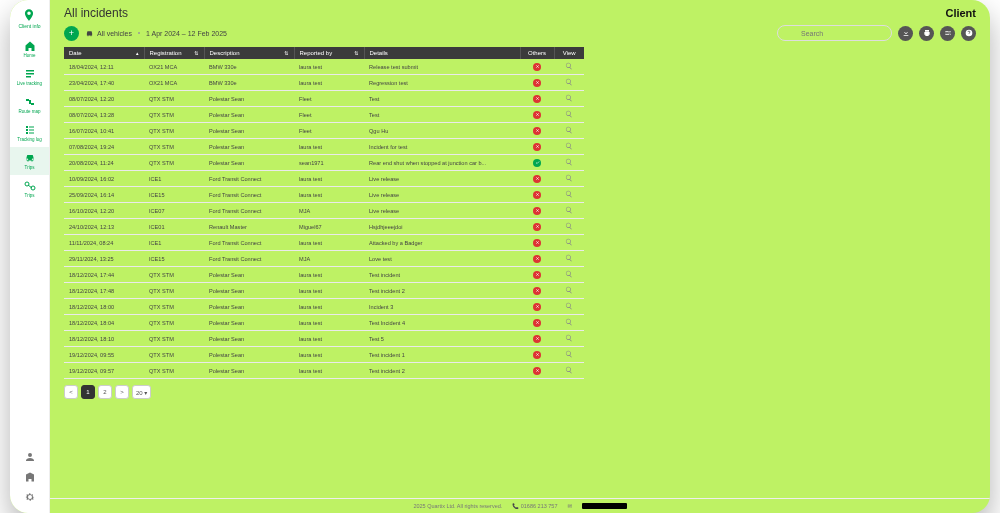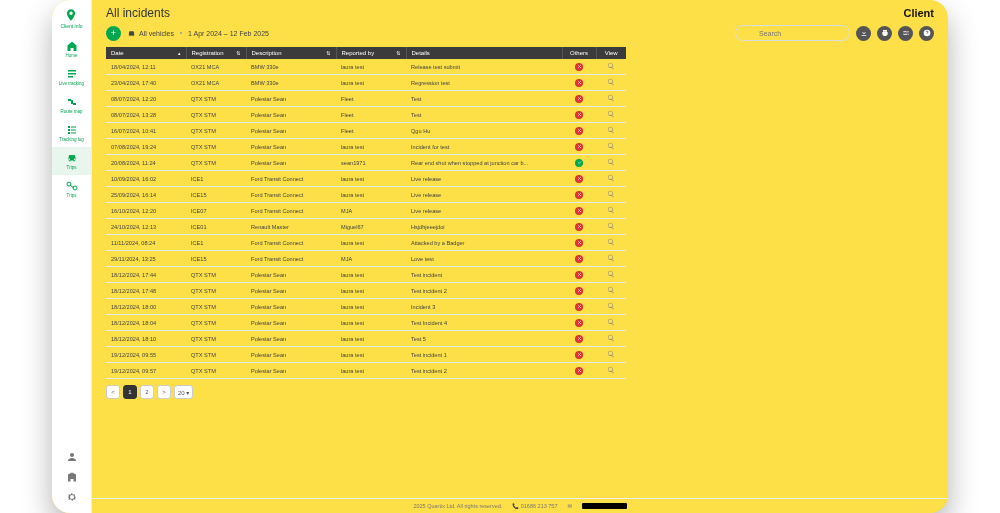--- a/index.html
+++ b/index.html
@@ -1,17 +1,17 @@
 <!DOCTYPE html>
 <html><head>
 <meta charset="utf-8">
 <style>
 * { box-sizing:border-box; margin:0; padding:0; font-family:Arial,sans-serif; }
 body { background:#fff; }
-.frame { width:896px; height:513px; margin:0 auto; background:#fde047; border-radius:18px; box-shadow:0 14px 30px rgba(0,0,0,0.30); overflow:hidden; position:relative; display:flex; }
+.frame { width:980px; height:513px; margin:0 auto; background:#bef264; border-radius:18px; box-shadow:0 14px 30px rgba(0,0,0,0.30); overflow:hidden; position:relative; display:flex; }
 .sidebar { width:40px; background:#fff; border-right:1px solid #eee; display:flex; flex-direction:column; align-items:center; padding-top:8px; }
 .client-info { display:flex; flex-direction:column; align-items:center; gap:1px; margin-bottom:6px; cursor:pointer; }
 .client-info svg { width:18px; height:14px; fill:#00a650; }
 .client-info span { font-size:5px; color:#00a650; }
 .nav-item { display:flex; flex-direction:column; align-items:center; gap:1px; padding:5px 0; width:100%; cursor:pointer; }
 .nav-item.active { background:#e8f6ee; }
 .nav-item svg { width:16px; height:12px; fill:#00a650; }
 .nav-item span { font-size:4.5px; color:#00a650; }
 .sidebar-bottom { margin-top:auto; display:flex; flex-direction:column; align-items:center; gap:8px; padding-bottom:10px; }
 .sidebar-bottom svg { width:12px; height:12px; fill:#777; cursor:pointer; }

